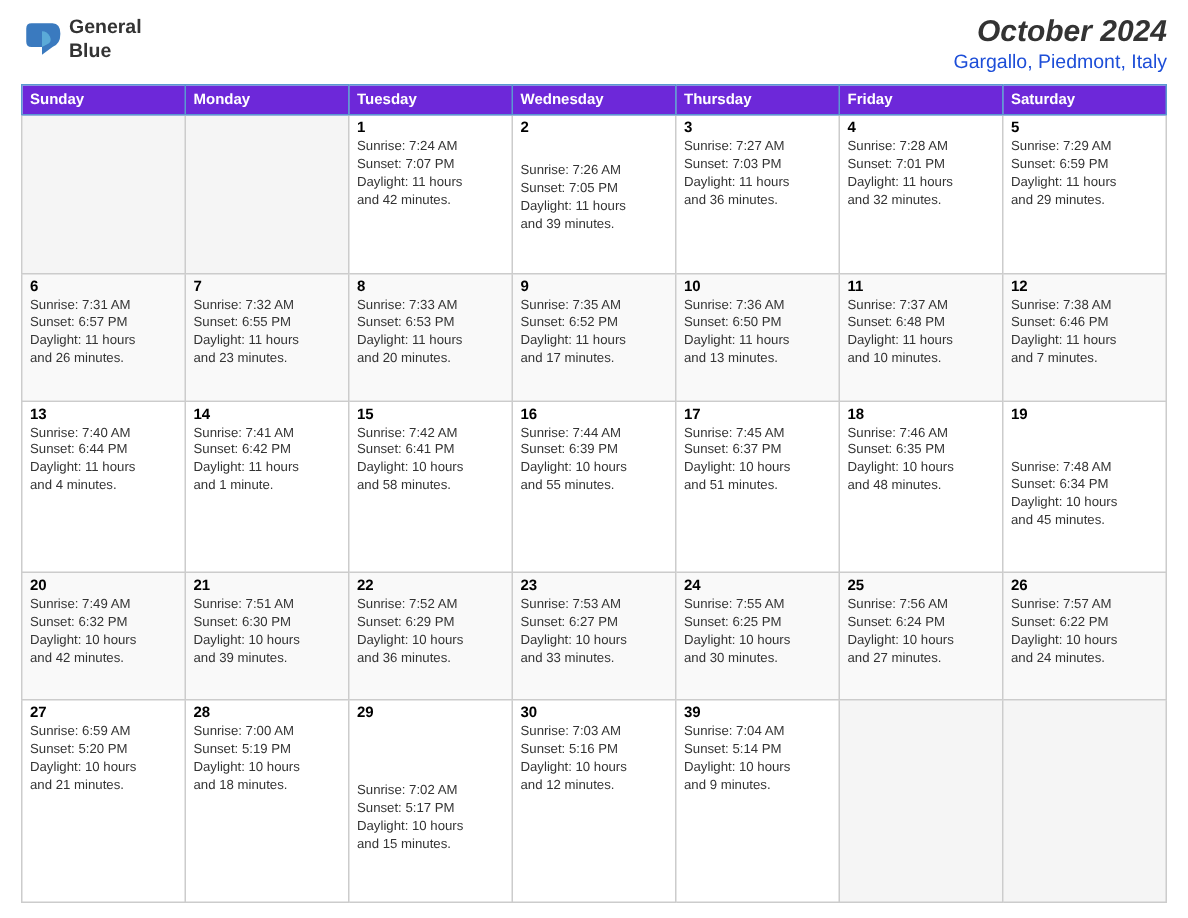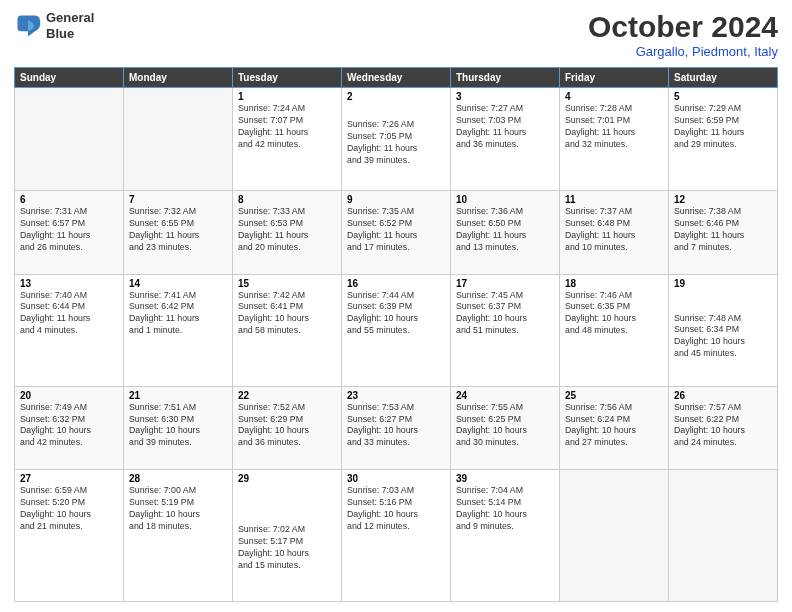--- a/index.html
+++ b/index.html
@@ -35,36 +35,37 @@
       line-height: 1.2;
     }
     .logo-icon {
       width: 28px;
       height: 28px;
     }
     .title-block {
       text-align: right;
     }
     .main-title {
-      font-size: 30px;
+      font-size: 20px;
       font-weight: bold;
       color: #333;
+      font-style: italic;
     }
     .subtitle {
       font-size: 13px;
       color: #1d4ed8;
     }
     table {
       width: 100%;
       border-collapse: collapse;
       flex: 1;
       font-size: 9.5px;
     }
     thead tr th {
-      background-color: #404040;
+      background-color: #6d28d9;
       color: #fff;
       text-align: left;
       padding: 4px 5px;
       font-size: 10px;
       font-weight: bold;
       border: 1px solid #5a9ad0;
     }
     tbody tr td {
       border: 1px solid #ccc;
       padding: 3px 5px;

